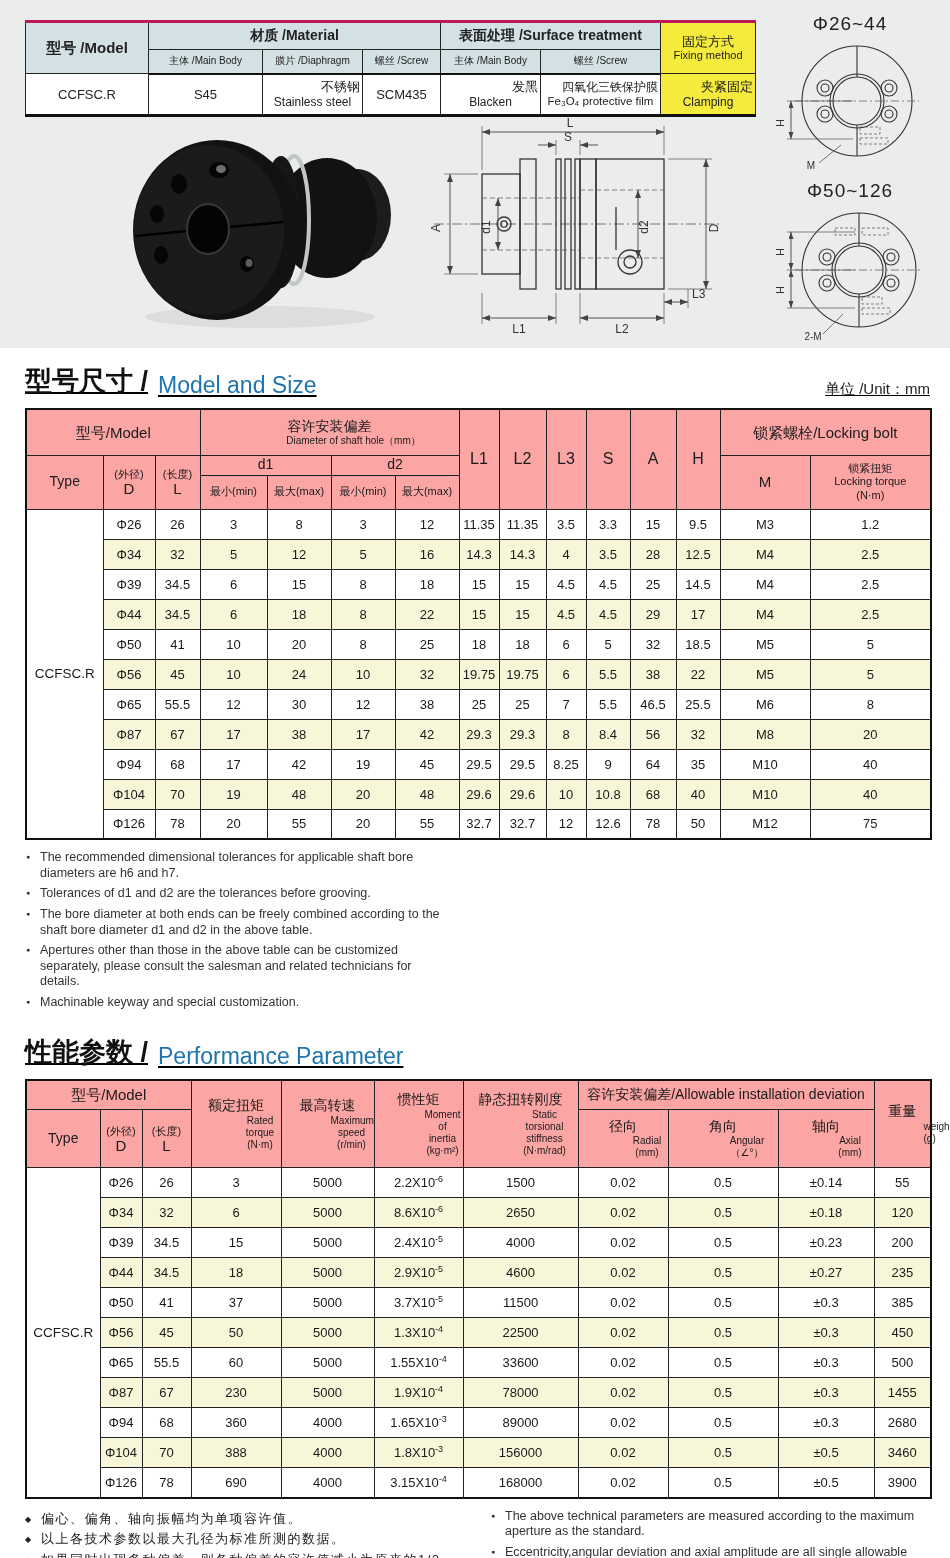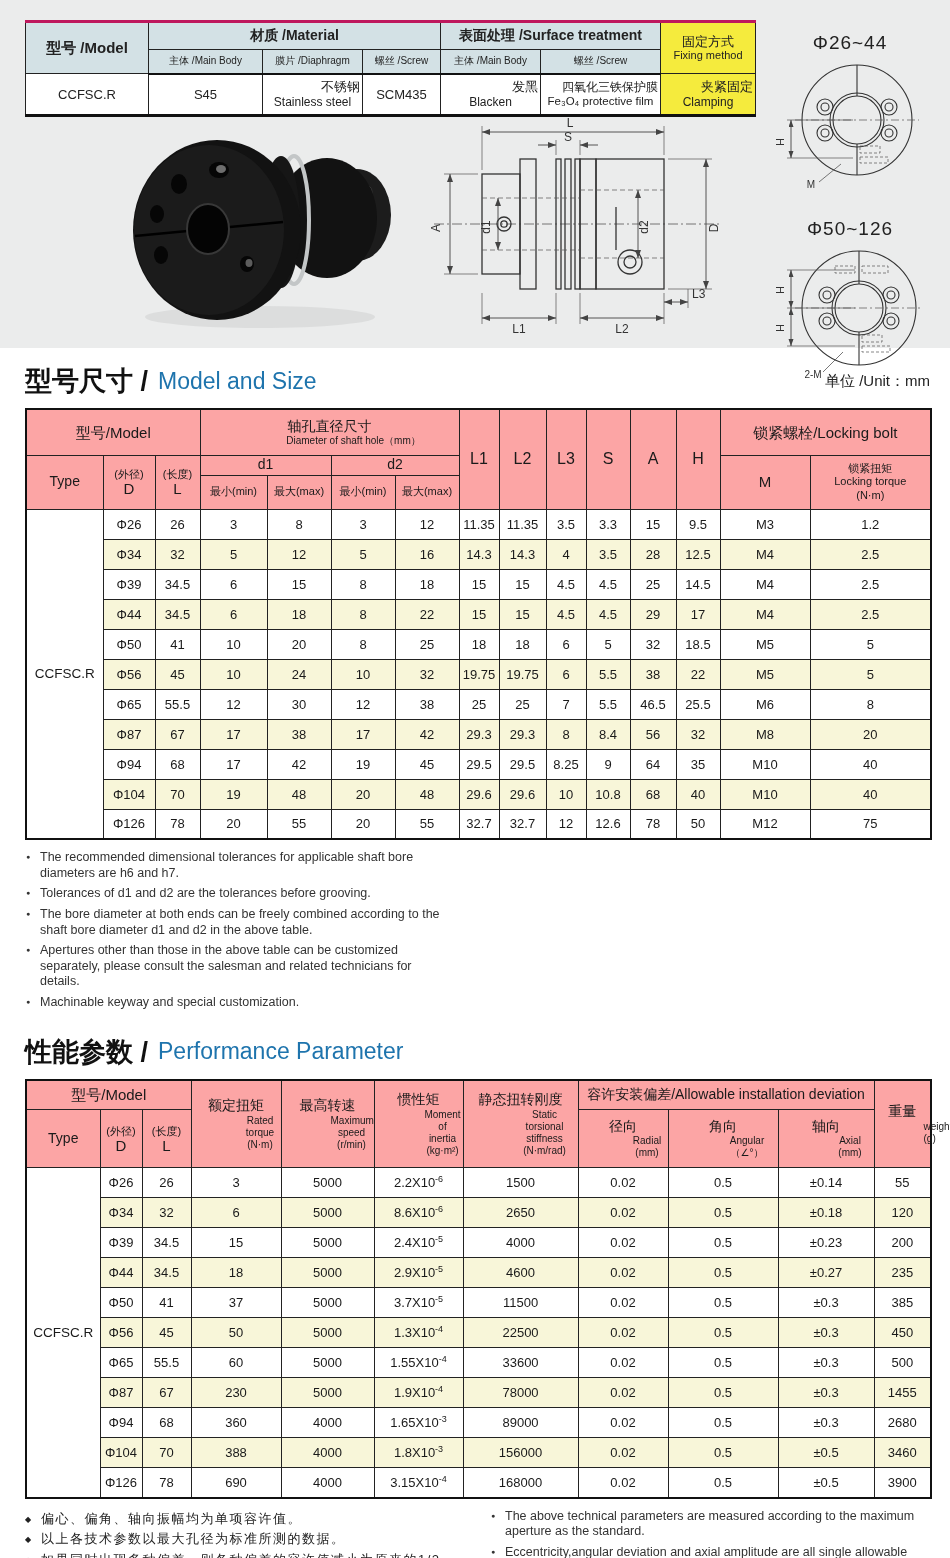--- a/index.html
+++ b/index.html
@@ -18,25 +18,25 @@
   table.spec .h1 { font-size:14px; font-weight:bold; height:28px; }
   table.spec .h2 { font-size:10px; height:24px; }
   table.spec td { background:#fff; font-size:13px; color:#222; height:42px; }
   table.spec .yellow { background:#f5eb3d !important; }
   table.spec .cell-cn { font-size:13px; line-height:1.25;text-align:right; }
   table.spec .cell-en { font-size:12px; line-height:1.2; }
   .fix-head { font-size:13px; font-weight:bold; line-height:1.2; }
   .fix-head .en { font-size:11px; font-weight:normal; }
 
   .right-col { position:absolute; left:752px; top:10px; width:196px; text-align:center; }
-  .draw-title { font-size:19px; color:#222; letter-spacing:1px; margin-top:22px; }
+  .draw-title { font-size:19px; color:#222; letter-spacing:1px; margin-top:3px; }
 
   
   .content { padding:0 20px 0 25px; }
-  .sec-title { display:flex; align-items:center; margin-top:15px; margin-bottom:9px; }
+  .sec-title { display:flex; align-items:flex-end; margin-top:15px; margin-bottom:9px;text-decoration:underline; }
   .sec-title .cn { font-size:27px; font-weight:bold; color:#111; }
   .sec-title .en { font-size:23px; color:#1e74ad; margin-left:10px; }
   .sec-title .unit { margin-left:auto; font-size:15px; color:#222; }
 
   
   table.data { border-collapse:collapse; table-layout:fixed; width:905px; border:2px solid #111; }
   table.data th, table.data td { border:1px solid #222; text-align:center; vertical-align:middle; padding:0 1px; }
   table.data th { background:#fca5a5; font-weight:normal; color:#1a1a1a; }
   table.data td { font-size:13px; color:#1a1a1a; height:30px; background:#fff; }
   table.data tr.alt td { background:#f8f6d9; }
@@ -311,21 +311,21 @@
           <col style="width:44px">
         <col style="width:46px">
           <col style="width:44px">
           <col style="width:90px">
           <col style="width:121px">
       </colgroup>
       <thead>
         <tr style="height:46px">
           <th colspan="3" class="hc-b">型号/Model</th>
           <th colspan="4">
-            <div class="hc">轴孔直径尺寸</div>
+            <div class="hc">容许安装偏差</div>
             <div class="he">Diameter of shaft hole（mm）</div>
           </th>
           <th rowspan="3" class="dim">L1</th>
           <th rowspan="3" class="dim">L2</th>
           <th rowspan="3" class="dim">L3</th>
           <th rowspan="3" class="dim">S</th>
           <th rowspan="3" class="dim">A</th>
           <th rowspan="3" class="dim">H</th>
           <th colspan="2" class="hc-b">锁紧螺栓/Locking bolt</th>
         </tr>

